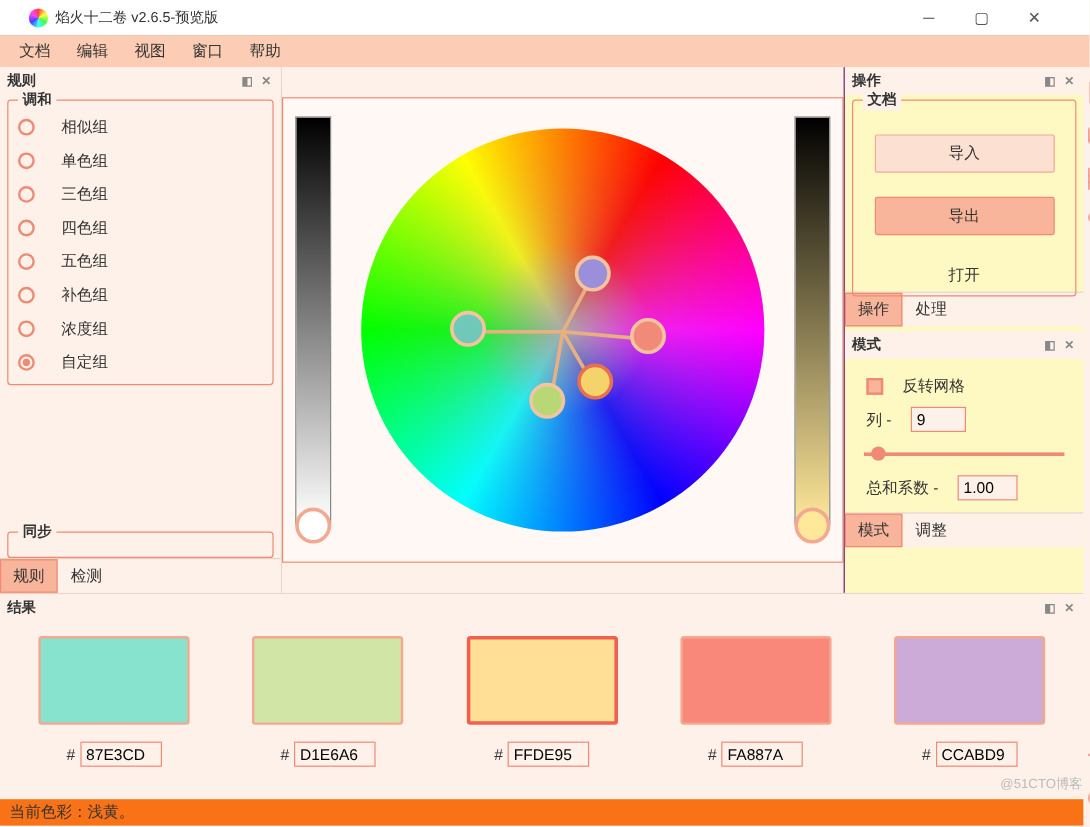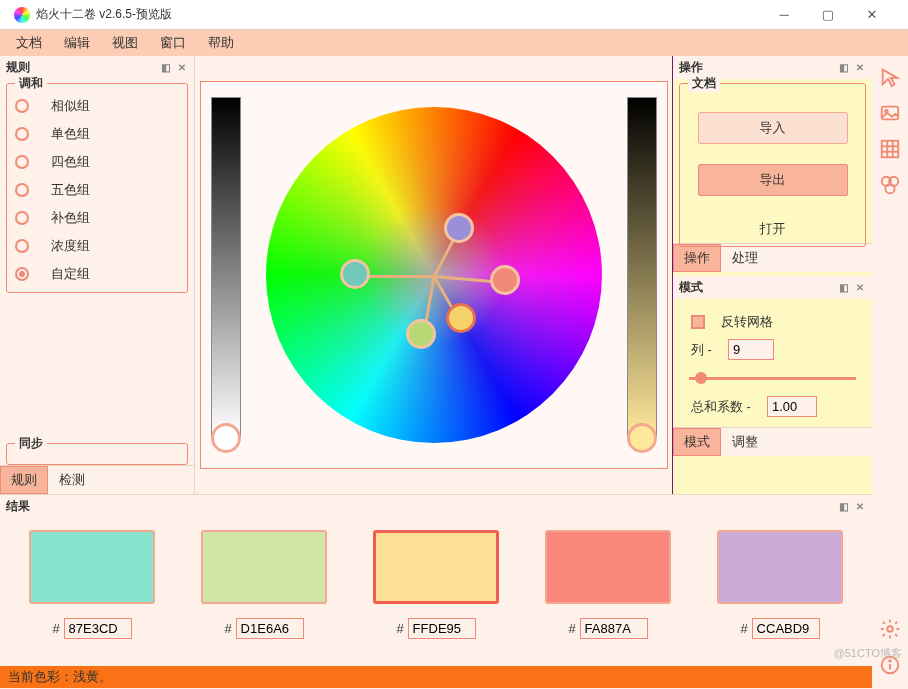--- a/index.html
+++ b/index.html
@@ -1,29 +1,29 @@
 <!DOCTYPE html>
 <html><head>
 <meta charset="utf-8">
 <style>
 * { box-sizing: border-box; margin: 0; padding: 0; font-family: "Microsoft YaHei", sans-serif; }
 body { width: 908px; height: 689px; background: #fdf1e9; overflow: hidden; font-size: 13px; color: #333; }
 
-.titlebar { height: 30px; background: #fff; display: flex; align-items: center; padding: 0 14px; border-bottom: 1px solid #e0d0c0; }
+.titlebar { height: 30px; background: #fff; display: flex; align-items: center; padding: 0 24px; border-bottom: 1px solid #e0d0c0; }
 .titlebar .logo { width: 16px; height: 16px; border-radius: 50%; background: conic-gradient(#f44,#ff4,#4f4,#4ff,#44f,#f4f,#f44); margin-right: 6px; }
 .titlebar .title { flex: 1; font-size: 12px; }
 .win-btns { display: flex; gap: 0; }
 .win-btn { width: 44px; height: 30px; display: flex; align-items: center; justify-content: center; color: #555; }
 
 .menubar { height: 26px; background: #fccdb4; display: flex; align-items: center; padding: 0 6px; gap: 2px; }
 .menu-item { padding: 3px 10px; font-size: 13px; }
 
 .content { display: flex; height: 438px; }
 
-.left-panel { width: 195px; display: flex; flex-direction: column; background: #fdf1e9; border-right: 1px solid #e8d5c5; }
+.left-panel { width: 235px; display: flex; flex-direction: column; background: #fdf1e9; border-right: 1px solid #e8d5c5; }
 .panel-header { display: flex; align-items: center; justify-content: space-between; padding: 3px 6px; font-size: 12px; font-weight: bold; background: #fdf1e9; }
 .panel-ctrls { display: flex; gap: 4px; font-size: 10px; color: #888; }
 .panel-ctrl { width: 12px; text-align: center; cursor: default; }
 
 .fieldset { border: 1px solid #f08a74; border-radius: 3px; margin: 4px 6px; padding: 8px 6px 4px; position: relative; }
 .fieldset > .legend { position: absolute; top: -9px; left: 8px; background: #fdf1e9; padding: 0 4px; font-size: 12px; font-weight: bold; }
 
 .radio-row { display: flex; align-items: center; gap: 22px; padding: 5px 2px; }
 .radio { width: 14px; height: 14px; border: 2px solid #f08a74; border-radius: 50%; }
 .radio.sel::after { content: ""; display: block; width: 6px; height: 6px; background: #f08a74; border-radius: 50%; margin: 2px; }
@@ -115,20 +115,24 @@
   <div class="fieldset">
     <span class="legend">调和</span>
     <div id="radio-list">
               <div class="radio-row">
                 <div class="radio"></div>
                 <span class="radio-label">相似组</span>
               </div>
               <div class="radio-row">
                 <div class="radio"></div>
                 <span class="radio-label">单色组</span>
+              </div>
+              <div class="radio-row">
+                <div class="radio"></div>
+                <span class="radio-label">三色组</span>
               </div>
               <div class="radio-row">
                 <div class="radio"></div>
                 <span class="radio-label">四色组</span>
               </div>
               <div class="radio-row">
                 <div class="radio"></div>
                 <span class="radio-label">五色组</span>
               </div>
               <div class="radio-row">

